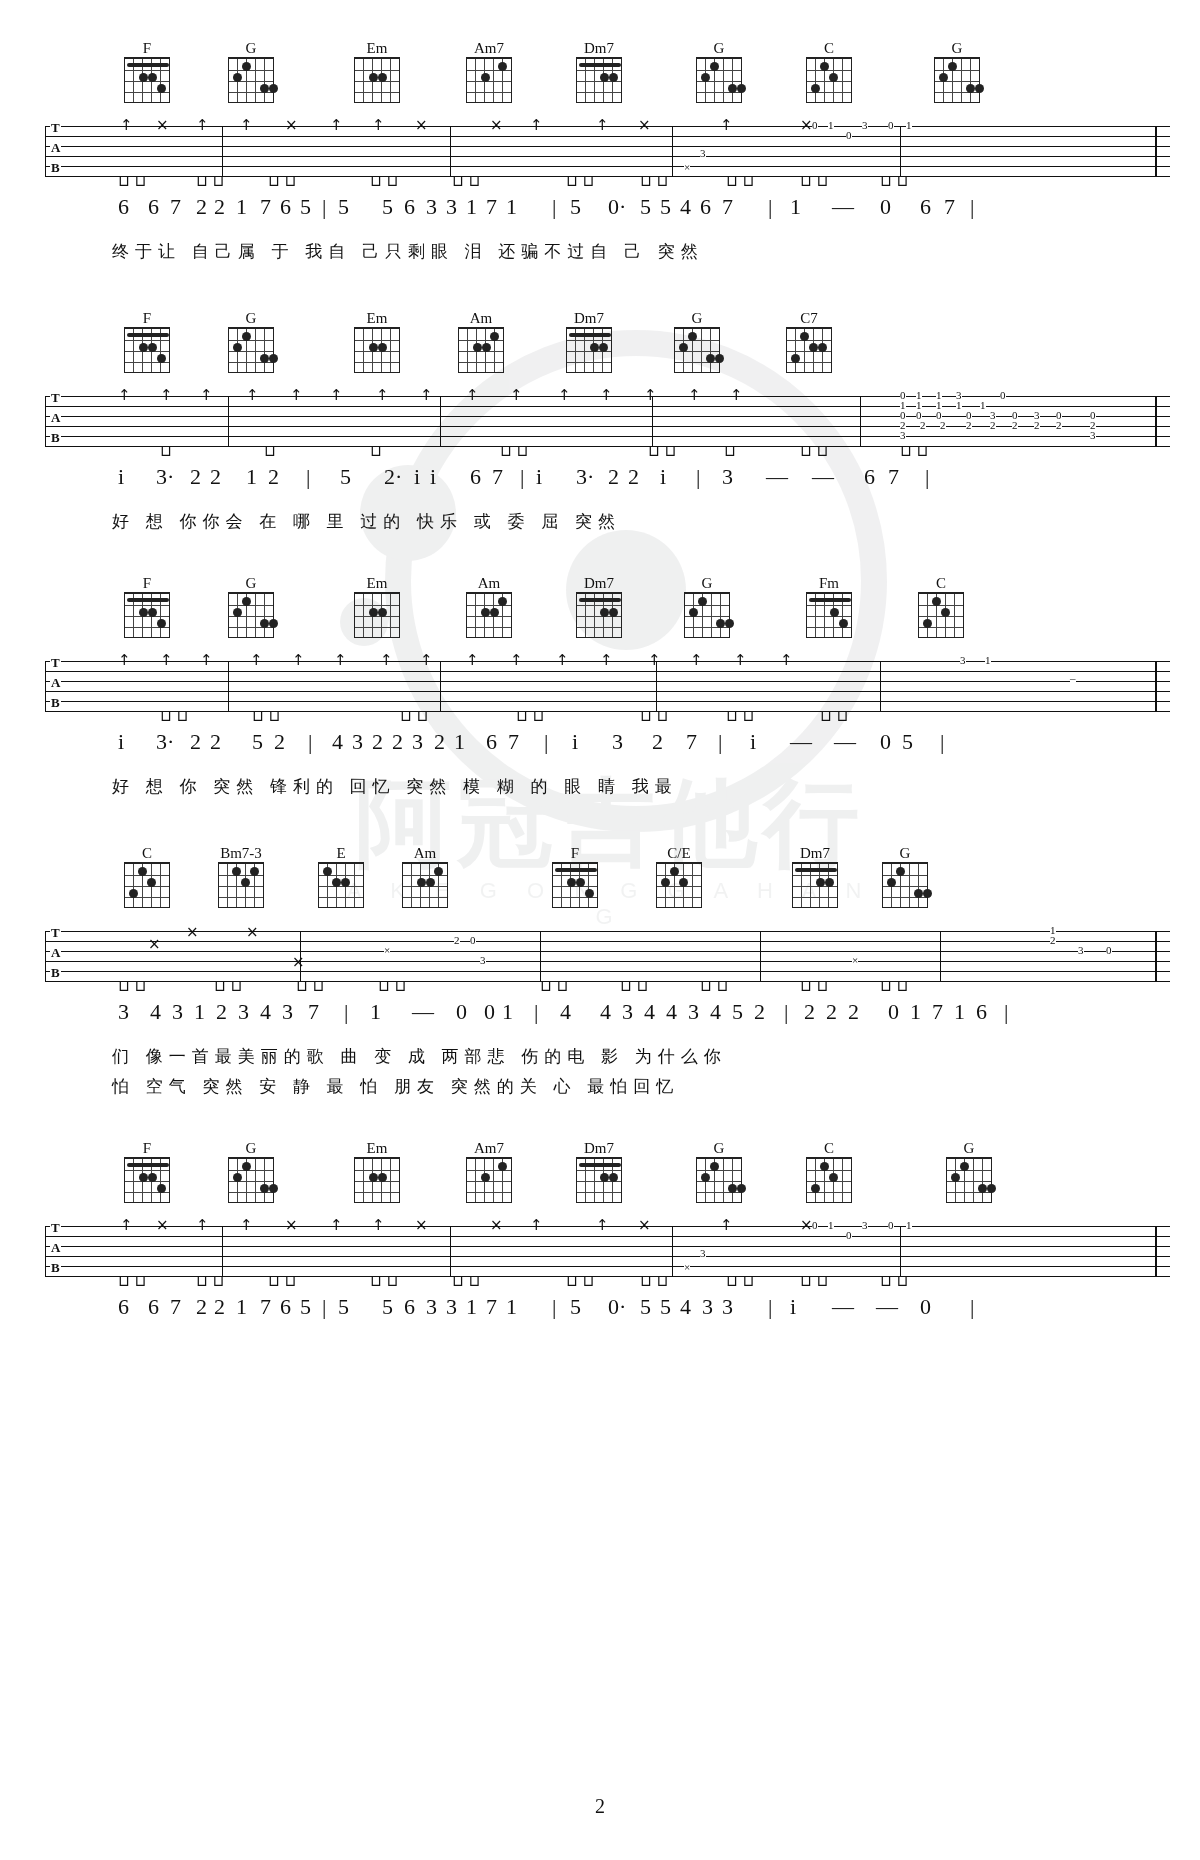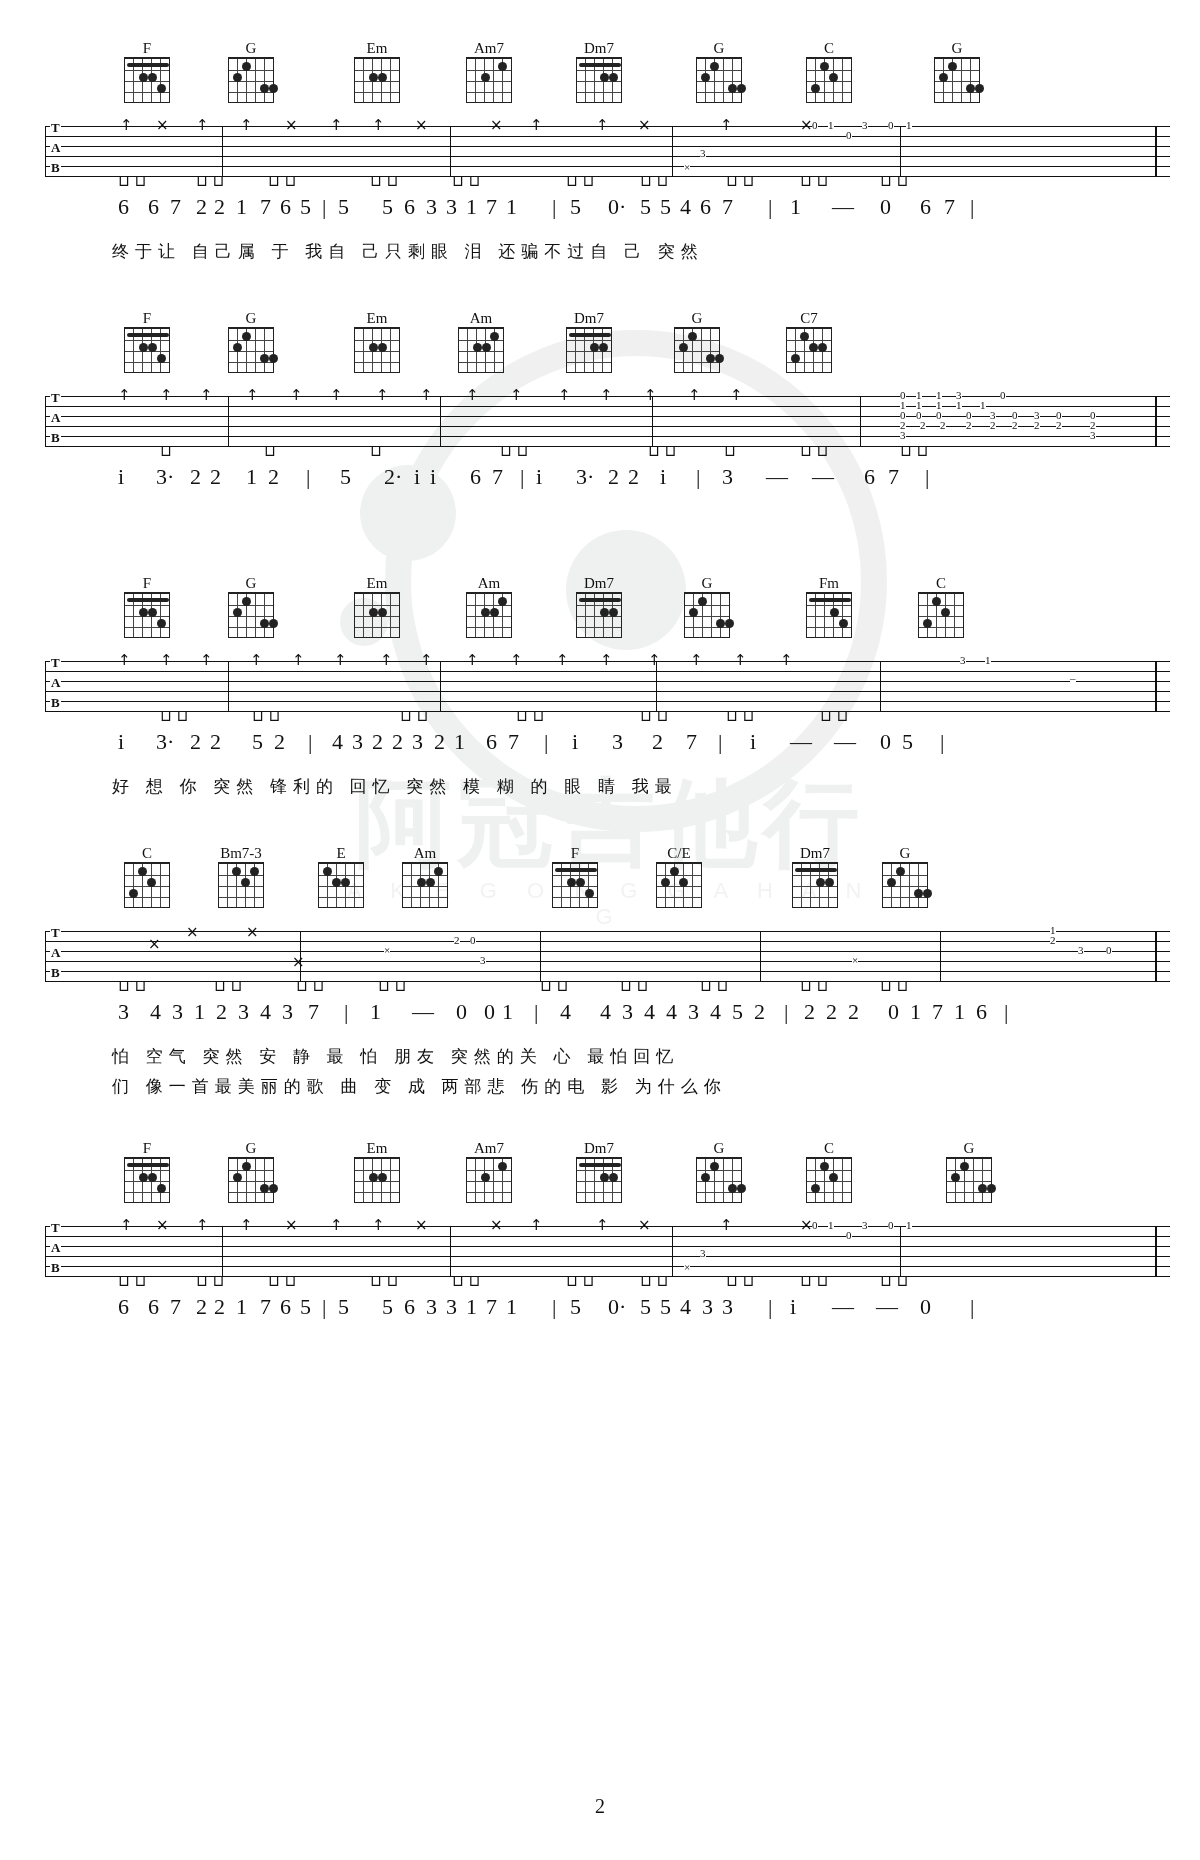--- a/index.html
+++ b/index.html
@@ -487,20 +487,23 @@
       <div class="note" style="left:660px;top:0;">i</div>
       <div class="note" style="left:696px;top:0;">|</div>
       <div class="note" style="left:722px;top:0;">3</div>
       <div class="note" style="left:766px;top:0;">—</div>
       <div class="note" style="left:812px;top:0;">—</div>
       <div class="note" style="left:864px;top:0;">6</div>
       <div class="note" style="left:888px;top:0;">7</div>
       <div class="note" style="left:520px;top:0;">|</div>
       <div class="note" style="left:925px;top:0;">|</div>
     </div>
+    <div class="lyr">
+      <div class="lyric" style="left:112px;letter-spacing:6px;">好 想 你你会 在 哪 里 过的 快乐 或 委 屈 突然</div>
+    </div>
   </div>
 
   <div class="system" id="sys3" style="top:575px;">
     <div class="chords">
       <div class="chord" style="left:118px;">
         <div class="cname">F</div>
         <div class="grid">
           <div class="v" style="left:8px"></div>
             <div class="v" style="left:17px"></div>
             <div class="v" style="left:26px"></div>
@@ -898,24 +901,24 @@
       <div class="note" style="left:826px;top:0;">2</div>
       <div class="note" style="left:848px;top:0;">2</div>
       <div class="note" style="left:888px;top:0;">0</div>
       <div class="note" style="left:910px;top:0;">1</div>
       <div class="note" style="left:932px;top:0;">7</div>
       <div class="note" style="left:954px;top:0;">1</div>
       <div class="note" style="left:976px;top:0;">6</div>
       <div class="note" style="left:1004px;top:0;">|</div>
     </div>
     <div class="lyr">
+      <div class="lyric" style="left:112px;letter-spacing:6px;">们 像一首最美丽的歌 曲 变 成 两部悲 伤的电 影 为什么你</div>
+    </div>
+    <div class="lyr">
       <div class="lyric2" style="left:112px;letter-spacing:6px;">怕 空气 突然 安 静 最 怕 朋友 突然的关 心 最怕回忆</div>
-    </div>
-    <div class="lyr">
-      <div class="lyric" style="left:112px;letter-spacing:6px;">们 像一首最美丽的歌 曲 变 成 两部悲 伤的电 影 为什么你</div>
     </div>
   </div>
 
   <div class="system" id="sys5" style="top:1140px;">
     <div class="chords">
       <div class="chord" style="left:118px;">
         <div class="cname">F</div>
         <div class="grid">
           <div class="v" style="left:8px"></div>
             <div class="v" style="left:17px"></div>

